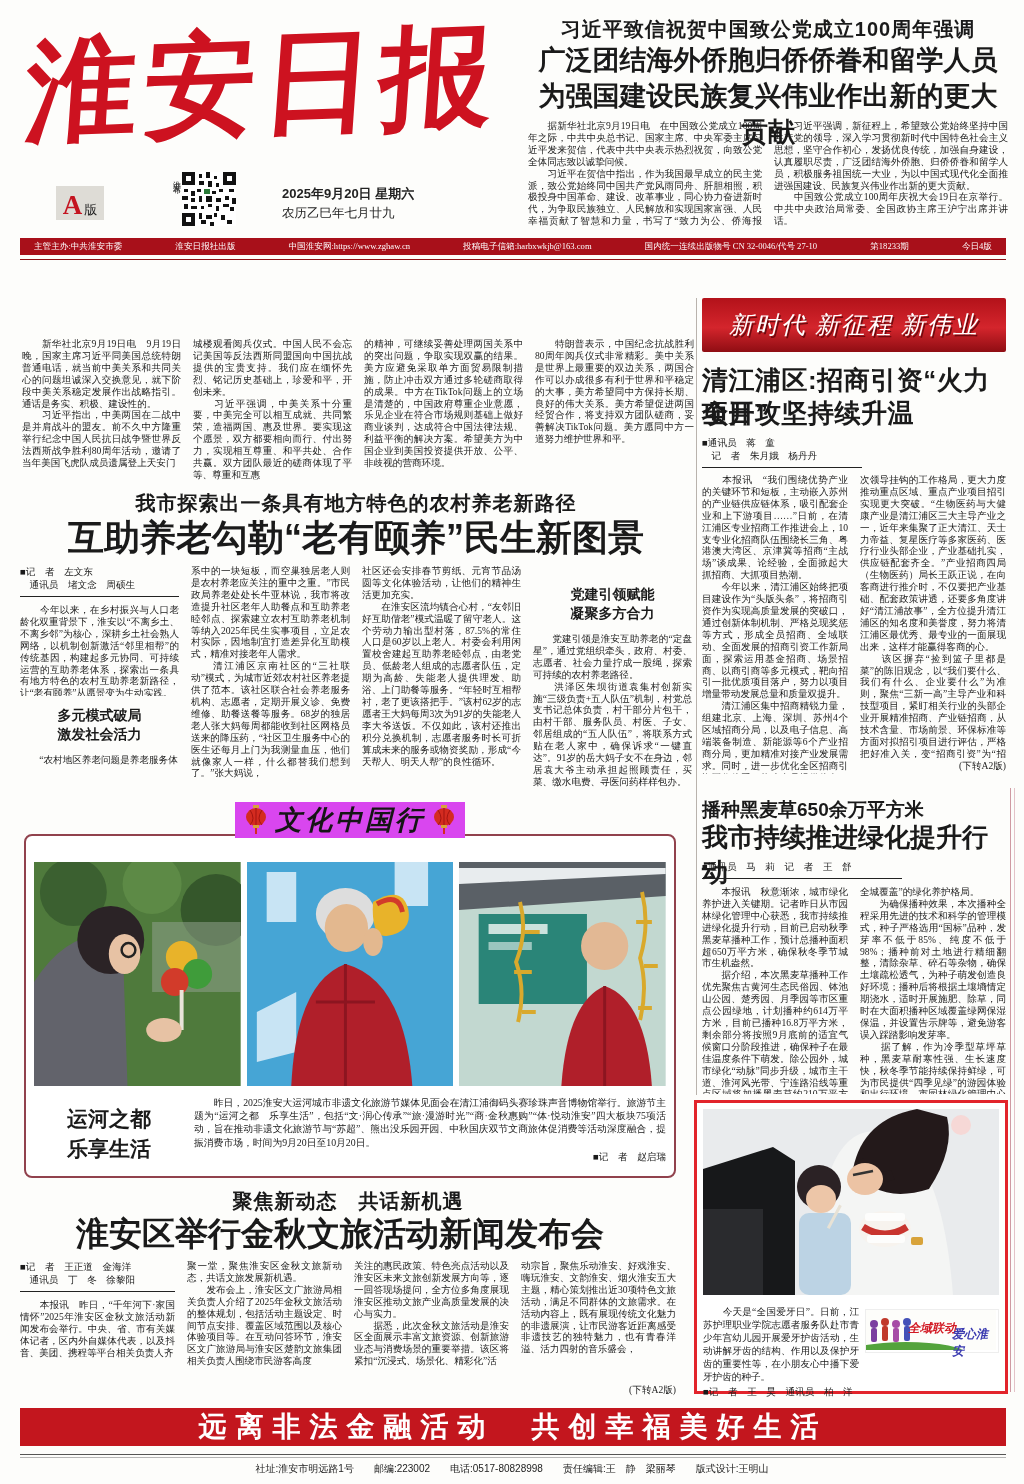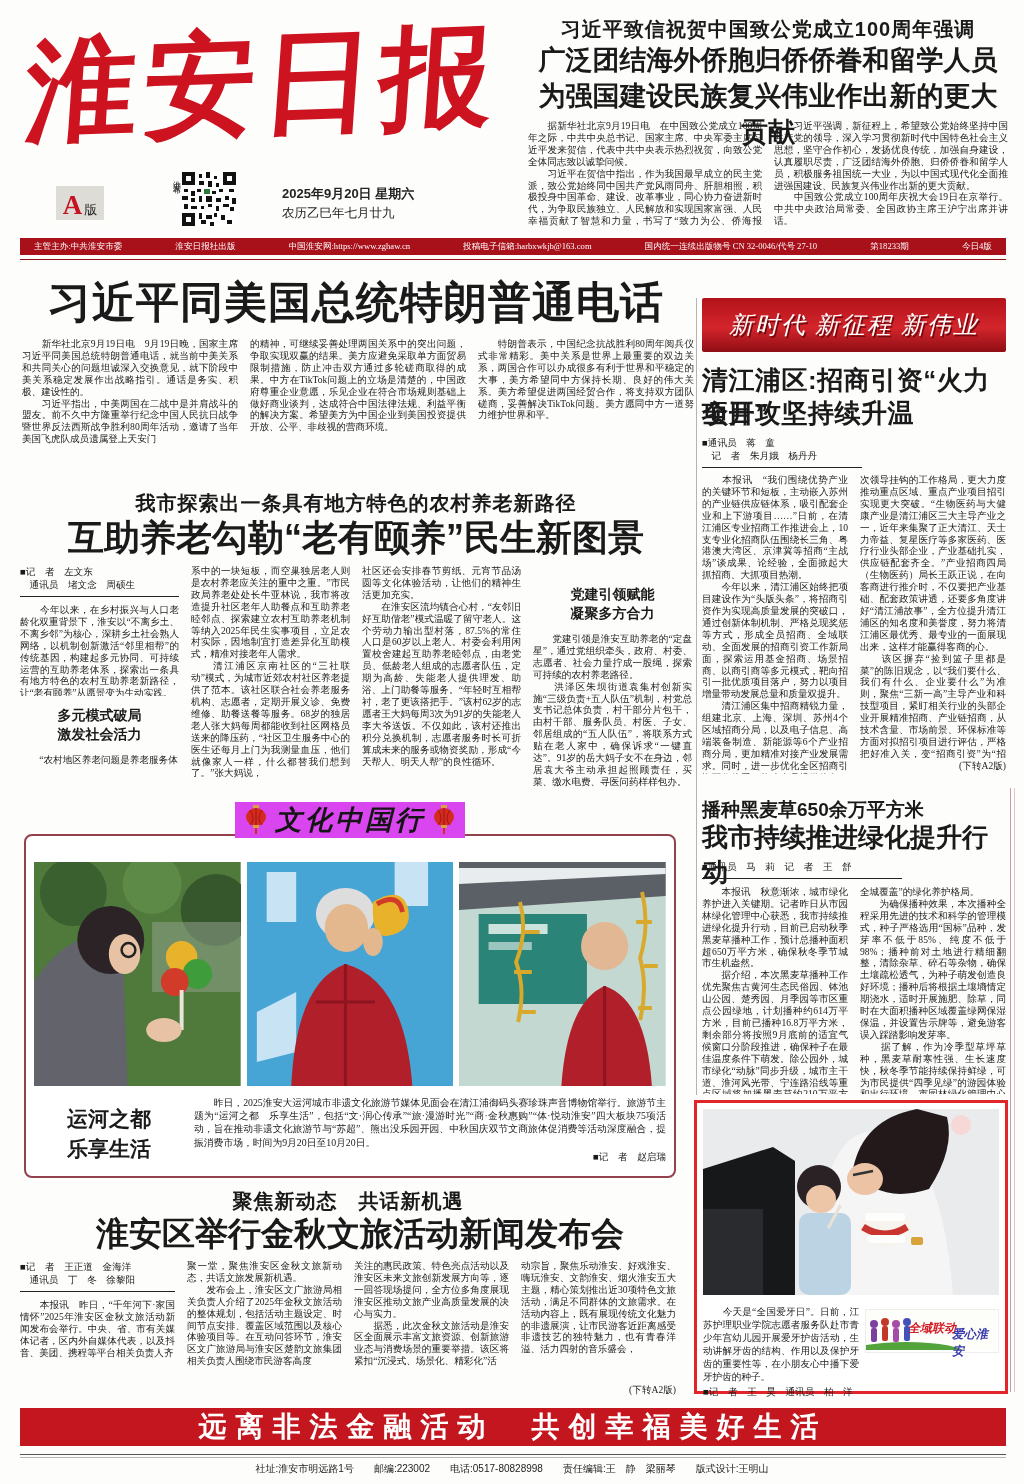--- a/index.html
+++ b/index.html
@@ -132,24 +132,25 @@
     <span>主管主办:中共淮安市委</span>
     <span>淮安日报社出版</span>
     <span>中国淮安网:https://www.zghaw.cn</span>
     <span>投稿电子信箱:harbxwkjb@163.com</span>
     <span>国内统一连续出版物号 CN 32-0046/代号 27-10</span>
     <span>第18233期</span>
     <span>今日4版</span>
   </div>
   <div class="abs rule" style="left:20px;top:259px;width:986px;"></div>
 
-  <div class="abs sans ctr h-main" style="left:20px;top:274px;width:672px;">习近平同美国总统特朗普通电话</div>
   <div class="abs colrow" style="left:22px;top:338px;width:672px;height:142px;">
     <div class="coltext">　　新华社北京9月19日电　9月19日晚，国家主席习近平同美国总统特朗普通电话，就当前中美关系和共同关心的问题坦诚深入交换意见，就下阶段中美关系稳定发展作出战略指引。通话是务实、积极、建设性的。
 　　习近平指出，中美两国在二战中是并肩战斗的盟友。前不久中方隆重举行纪念中国人民抗日战争暨世界反法西斯战争胜利80周年活动，邀请了当年美国飞虎队成员遗属登上天安门</div>
+    <div class="coltext">城楼观看阅兵仪式。中国人民不会忘记美国等反法西斯同盟国向中国抗战提供的宝贵支持。我们应在缅怀先烈、铭记历史基础上，珍爱和平，开创未来。
+　　习近平强调，中美关系十分重要，中美完全可以相互成就、共同繁荣，造福两国、惠及世界。要实现这个愿景，双方都要相向而行、付出努力，实现相互尊重、和平共处、合作共赢。双方团队最近的磋商体现了平等、尊重和互惠</div>
     <div class="coltext">的精神，可继续妥善处理两国关系中的突出问题，争取实现双赢的结果。美方应避免采取单方面贸易限制措施，防止冲击双方通过多轮磋商取得的成果。中方在TikTok问题上的立场是清楚的，中国政府尊重企业意愿，乐见企业在符合市场规则基础上做好商业谈判，达成符合中国法律法规、利益平衡的解决方案。希望美方为中国企业到美国投资提供开放、公平、非歧视的营商环境。</div>
     <div class="coltext">　　特朗普表示，中国纪念抗战胜利80周年阅兵仪式非常精彩。美中关系是世界上最重要的双边关系，两国合作可以办成很多有利于世界和平稳定的大事，美方希望同中方保持长期、良好的伟大关系。美方希望促进两国经贸合作，将支持双方团队磋商，妥善解决TikTok问题。美方愿同中方一道努力维护世界和平。</div>
   </div>
 
   <div class="abs sans ctr kicker20" style="left:20px;top:490px;width:672px;">我市探索出一条具有地方特色的农村养老新路径</div>
   <div class="abs sans ctr" style="left:20px;top:514px;width:672px;font-size:36px;font-weight:bold;">互助养老勾勒“老有颐养”民生新图景</div>
   <div class="abs colrow" style="left:20px;top:565px;width:672px;height:223px;">
     <div>
       <div class="byline">■记　者　左文东
 　通讯员　堵文念　周硕生</div>
@@ -270,21 +271,21 @@
       <div class="capt-title" style="width:150px;">运河之都
 乐享生活</div>
       <div style="flex:1;">
         <div class="coltext" style="font-size:9.8px;line-height:13.2px;">　　昨日，2025淮安大运河城市非遗文化旅游节媒体见面会在清江浦御码头赛珍珠声音博物馆举行。旅游节主题为“运河之都　乐享生活”，包括“文·润心传承”“旅·漫游时光”“商·金秋惠购”“体·悦动淮安”四大板块75项活动，旨在推动非遗文化旅游节与“苏超”、熊出没乐园开园、中秋国庆双节文商旅体促消费等活动深度融合，提振消费市场，时间为9月20日至10月20日。</div>
         <div class="jump">■记　者　赵启瑞</div>
       </div>
     </div>
   </div>
 
   <div class="abs sans ctr kicker20" style="left:20px;top:1188px;width:656px;">聚焦新动态　共话新机遇</div>
-  <div class="abs sans ctr" style="left:32px;top:1212px;width:656px;font-size:33px;font-weight:bold;">淮安区举行金秋文旅活动新闻发布会</div>
+  <div class="abs sans ctr" style="left:12px;top:1212px;width:656px;font-size:33px;font-weight:bold;">淮安区举行金秋文旅活动新闻发布会</div>
   <div class="abs colrow" style="left:20px;top:1260px;width:656px;height:138px;">
     <div>
       <div class="byline">■记　者　王正道　金海洋
 　通讯员　丁　冬　徐黎阳</div>
       <div class="coltext">　　本报讯　昨日，“千年河下·家国情怀”2025年淮安区金秋文旅活动新闻发布会举行。中央、省、市有关媒体记者，区内外自媒体代表，以及抖音、美团、携程等平台相关负责人齐</div>
     </div>
     <div class="coltext">聚一堂，聚焦淮安区金秋文旅新动态，共话文旅发展新机遇。
 　　发布会上，淮安区文广旅游局相关负责人介绍了2025年金秋文旅活动的整体规划，包括活动主题设定、时间节点安排、覆盖区域范围以及核心体验项目等。在互动问答环节，淮安区文广旅游局与淮安区楚韵文旅集团相关负责人围绕市民游客高度</div>
     <div class="coltext">关注的惠民政策、特色亮点活动以及淮安区未来文旅创新发展方向等，逐一回答现场提问，全方位多角度展现淮安区推动文旅产业高质量发展的决心与实力。
 　　据悉，此次金秋文旅活动是淮安区全面展示丰富文旅资源、创新旅游业态与消费场景的重要举措。该区将紧扣“沉浸式、场景化、精彩化”活</div>

